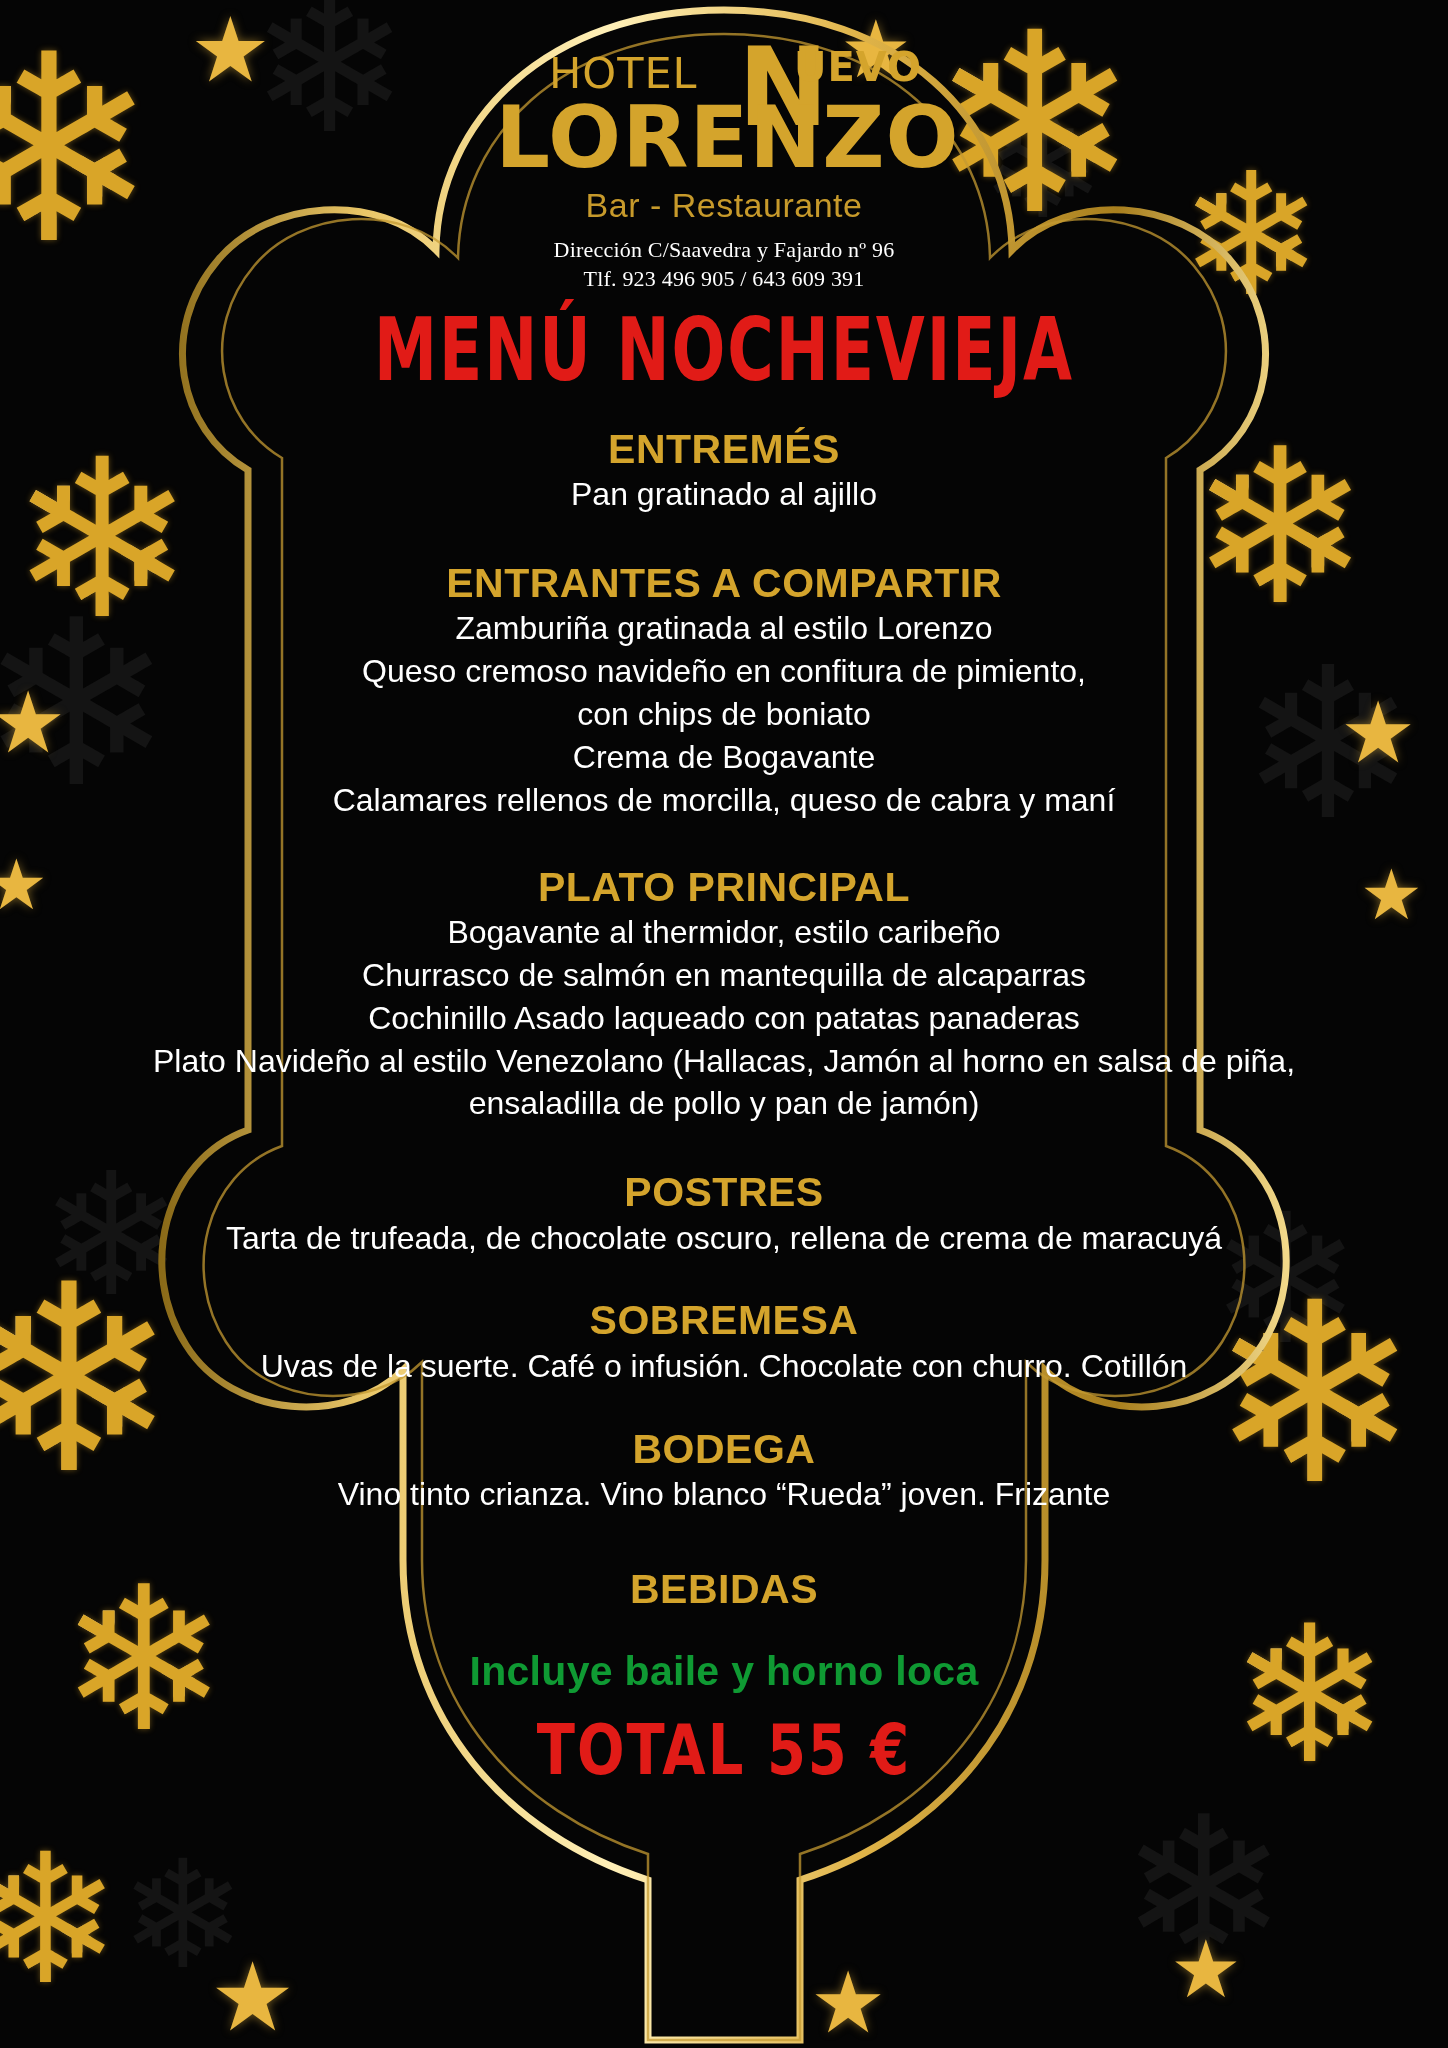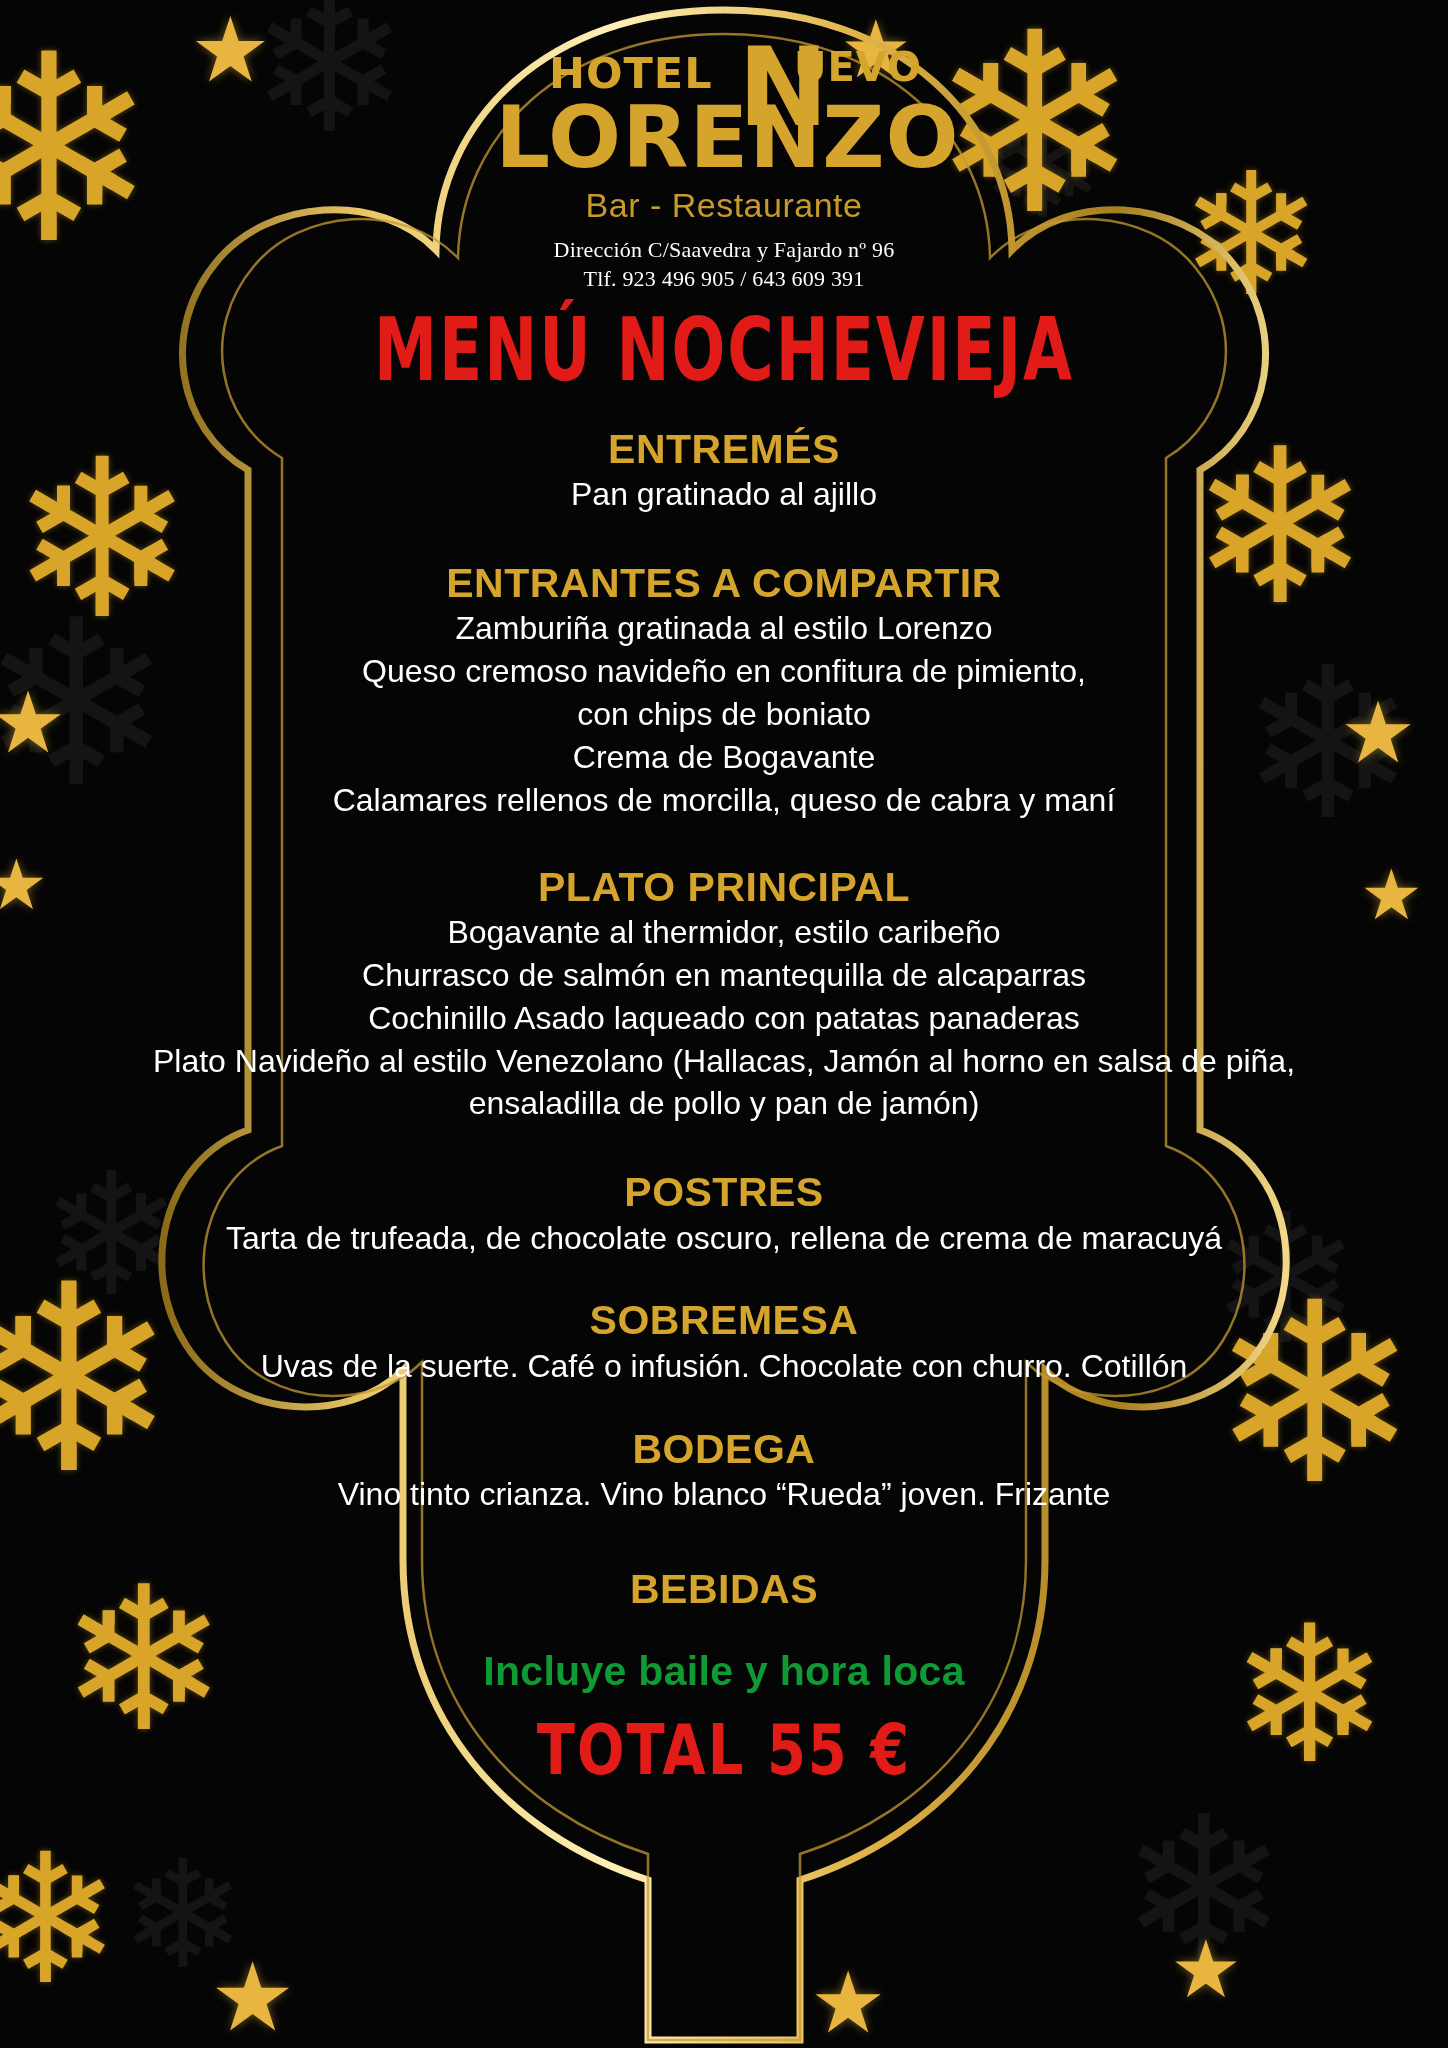--- a/index.html
+++ b/index.html
@@ -76,21 +76,21 @@
     letter-spacing: 2px;
   }
   .logo-hotel {
     position: absolute;
     left: 50%;
     transform: translateX(-175px);
     top: 8px;
     font-size: 43px;
     color: #d4a42c;
     font-family: "DejaVu Sans", sans-serif;
-    font-weight: bold;
+    font-weight: normal;
     letter-spacing: 1px;
   }
   .logo-uevo {
     position: absolute;
     left: 50%;
     transform: translateX(70px);
     top: 4px;
     font-size: 40px;
     color: #d4a42c;
     font-family: "DejaVu Sans", sans-serif;
@@ -330,15 +330,15 @@
 
   <div class="section" style="margin-top:40px;">
     <div class="section-head">BODEGA</div>
     <div class="item">Vino tinto crianza. Vino blanco “Rueda” joven. Frizante</div>
   </div>
 
   <div class="section" style="margin-top:52px;">
     <div class="section-head">BEBIDAS</div>
   </div>
 
-  <div class="note-green">Incluye baile y hora loca</div>
+  <div class="note-green">Incluye baile y horno loca</div>
   <div class="total-red">TOTAL 55 €</div>
 </div>
 
 </body></html>

